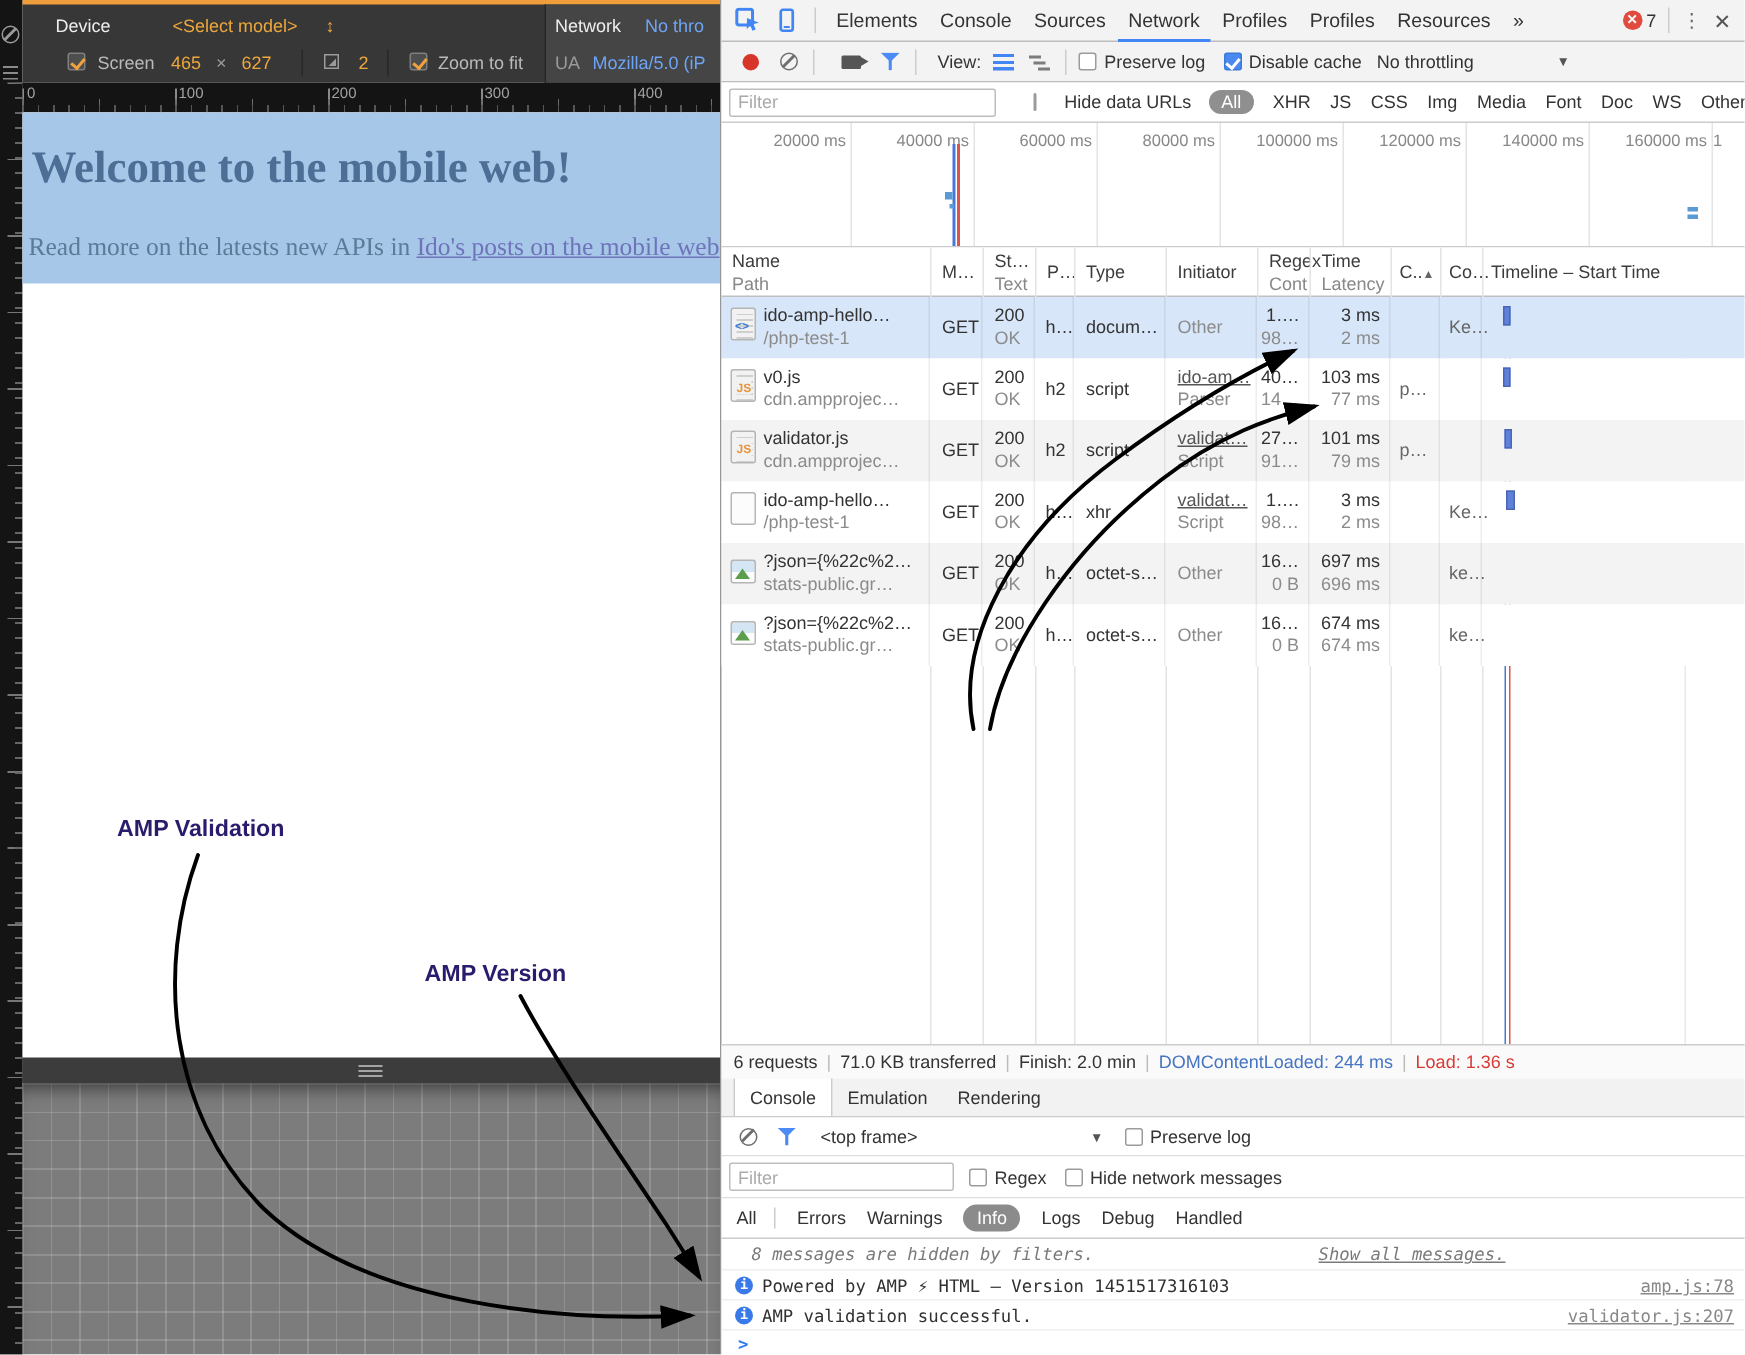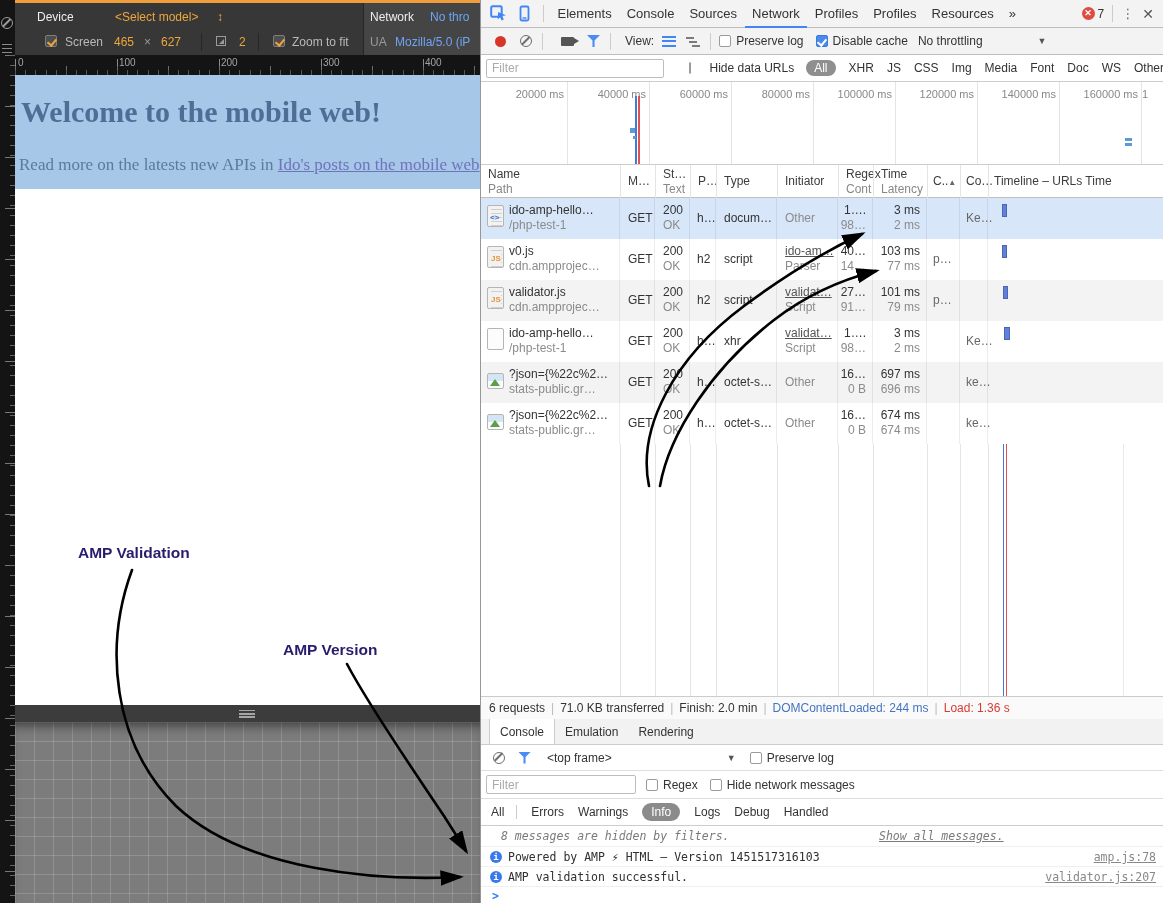--- a/index.html
+++ b/index.html
@@ -353,21 +353,21 @@
       <span class="nh-l2" style="left:182px">Text</span>
       <span class="nh-c" style="left:217px">P…</span>
       <span class="nh-c" style="left:243px">Type</span>
       <span class="nh-c" style="left:304px">Initiator</span>
       <span class="nh-l1" style="left:365px">Regex</span>
       <span class="nh-l2" style="left:365px">Cont</span>
       <span class="nh-l1" style="left:400px">Time</span>
       <span class="nh-l2" style="left:400px">Latency</span>
       <span class="nh-c" style="left:452px"><span>C..</span><span class="sort-tri">▲</span></span>
       <span class="nh-c" style="left:485px">Co…</span>
-      <span class="nh-c" style="left:513px">Timeline – URLs Time</span>
+      <span class="nh-c" style="left:513px">Timeline – Start Time</span>
     </div>
 
     <div class="vline" style="left:139px;top:165px;height:531px"></div>
     <div class="vline" style="left:174px;top:165px;height:531px"></div>
     <div class="vline" style="left:209px;top:165px;height:531px"></div>
     <div class="vline" style="left:235px;top:165px;height:531px"></div>
     <div class="vline" style="left:296px;top:165px;height:531px"></div>
     <div class="vline" style="left:357px;top:165px;height:531px"></div>
     <div class="vline" style="left:392px;top:165px;height:531px"></div>
     <div class="vline" style="left:446px;top:165px;height:531px"></div>

